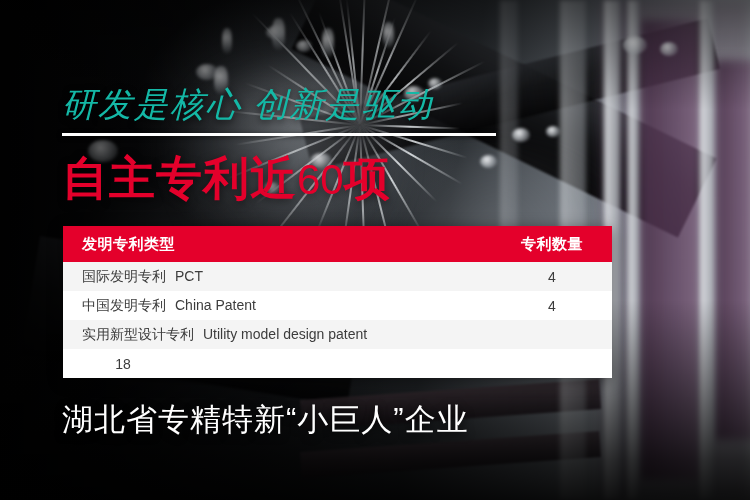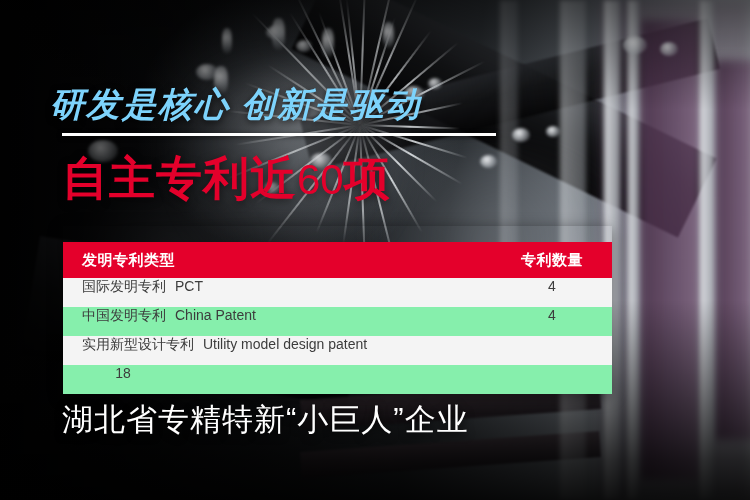--- a/index.html
+++ b/index.html
@@ -80,27 +80,27 @@
       linear-gradient(90deg, rgba(0,0,0,0.88) 0%, rgba(0,0,0,0.35) 26%, rgba(0,0,0,0.0) 52%);
   }
 
   
   .content {
     position: absolute;
     inset: 0;
   }
   .headline {
     position: absolute;
-    left: 50px;
+    left: 62px;
     top: 82px;
     font-size: 34px;
     letter-spacing: 2px;
-    color: #7dd3fc;
+    color: #14b8a6;
     font-style: italic;
-    font-weight: 700;
+    font-weight: 400;
     white-space: nowrap;
     text-shadow: 0 2px 7px rgba(0,0,0,0.75);
   }
   .rule {
     position: absolute;
     left: 62px;
     top: 133px;
     width: 434px;
     height: 3px;
     background: #ffffff;
@@ -129,44 +129,44 @@
     left: 63px;
     top: 226px;
     width: 549px;
     box-shadow: 0 3px 14px rgba(0,0,0,0.45);
   }
   .tbl-head {
     display: flex;
     align-items: center;
     height: 36px;
     background: #e4002b;
-    margin-top: 16px;
   }
   .tbl-head .c-type {
     flex: 1;
     padding-left: 19px;
     color: #ffffff;
     font-size: 15px;
     font-weight: 700;
     letter-spacing: 0.5px;
   }
   .tbl-head .c-num {
     width: 120px;
     text-align: center;
     color: #ffffff;
     font-size: 15px;
     font-weight: 700;
     letter-spacing: 0.5px;
   }
   .trow {
     display: flex;
+    align-items: center;
     height: 29px;
   }
   .trow.odd  { background: #f4f4f4; }
-  .trow.even { background: #86efac; }
+  .trow.even { background: #ffffff; }
   .trow .c-type {
     flex: 1;
     padding-left: 19px;
     color: #3c3c3c;
     font-size: 14px;
     white-space: nowrap;
   }
   .trow .c-type .en { margin-left: 9px; }
   .trow .c-num {
     width: 120px;

